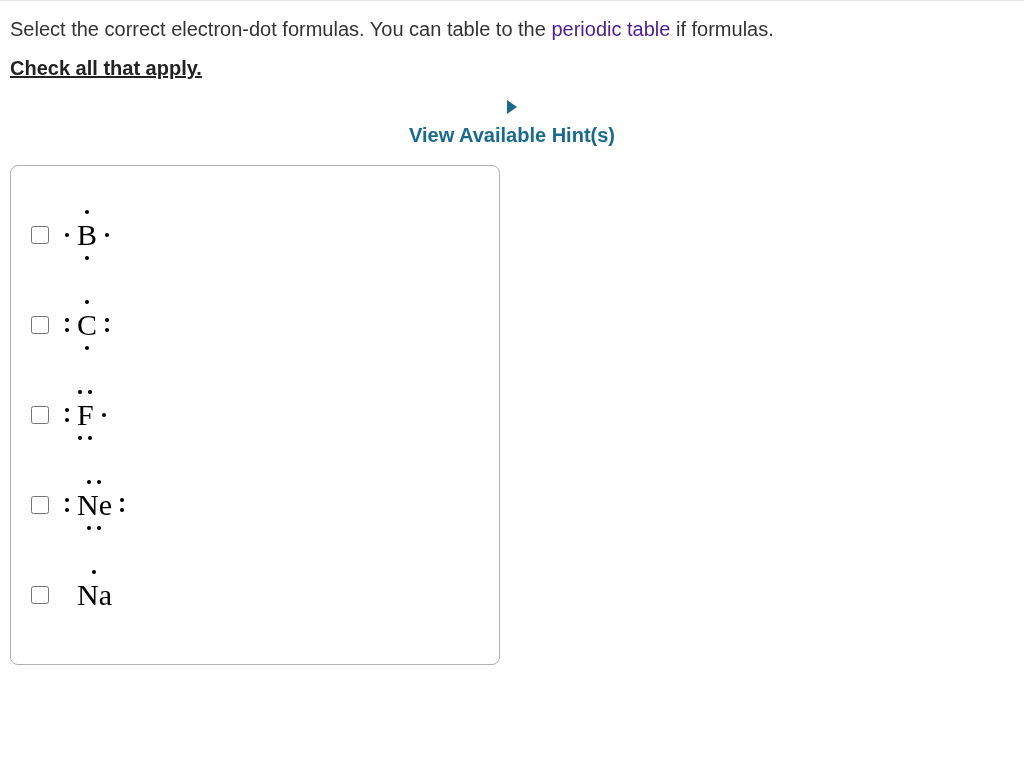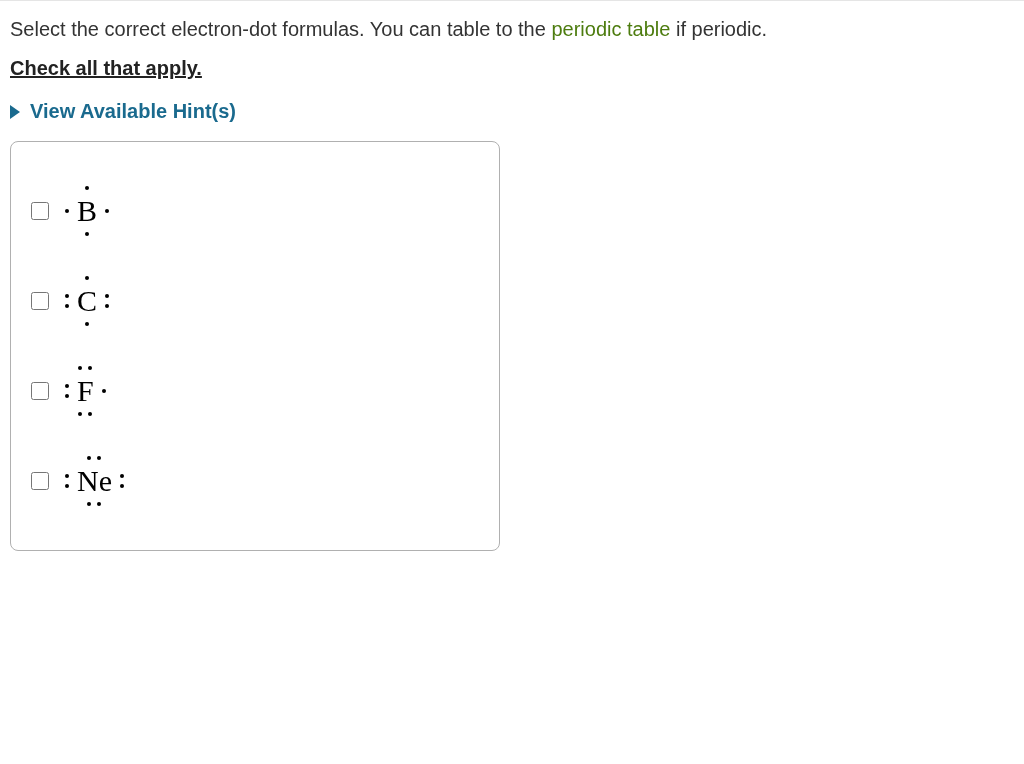--- a/index.html
+++ b/index.html
@@ -21,36 +21,37 @@
     .content {
       padding: 14px 10px 10px 10px;
     }
     .instruction {
       font-size: 20px;
       color: #333;
       line-height: 1.4;
       margin-bottom: 14px;
     }
     .instruction a {
-      color: #4d7c0f;
+      color: #4c1d95;
       text-decoration: none;
     }
     .check-label {
       font-size: 20px;
       font-weight: bold;
       color: #222;
       margin-bottom: 20px;
       text-decoration: underline;
     }
     .hints-row {
       display: flex;
       align-items: center;
       gap: 10px;
       margin-bottom: 18px;
       cursor: pointer;
+      flex-direction: column;
     }
     .triangle {
       width: 0;
       height: 0;
       border-top: 7px solid transparent;
       border-bottom: 7px solid transparent;
       border-left: 10px solid #1a6a8e;
     }
     .hints-text {
       font-size: 20px;
@@ -111,21 +112,21 @@
     .right-pair-b { right: -12px; top: 50%; transform: translateY(3px); }
   </style>
 </head>
 <body>
 
 <div class="top-border"></div>
 
 <div class="content">
 
   <p class="instruction">
-    <span>Select the correct electron-dot formulas. You can table to the </span><a href="#">periodic table</a><span> if periodic.</span>
+    <span>Select the correct electron-dot formulas. You can table to the </span><a href="#">periodic table</a><span> if formulas.</span>
   </p>
 
   <p class="check-label">Check all that apply.</p>
 
   <div class="hints-row">
     <span class="triangle"></span>
     <span class="hints-text">View Available Hint(s)</span>
   </div>
 
   <div class="options-box">
@@ -177,15 +178,22 @@
         <span class="dot top-pair-b"></span>
         <span class="dot bot-pair-a"></span>
         <span class="dot bot-pair-b"></span>
         <span class="dot left-pair-a"></span>
         <span class="dot left-pair-b"></span>
         <span class="dot right-pair-a"></span>
         <span class="dot right-pair-b"></span>
       </span>
     </div>
 
+    <div class="option-row">
+      <input type="checkbox" class="checkbox" style="">
+      <span class="lewis">
+        <span class="sym">Na</span>
+        <span class="dot top-single"></span>
+      </span>
+    </div>
 
   </div>
 </div>
 
 </body></html>

